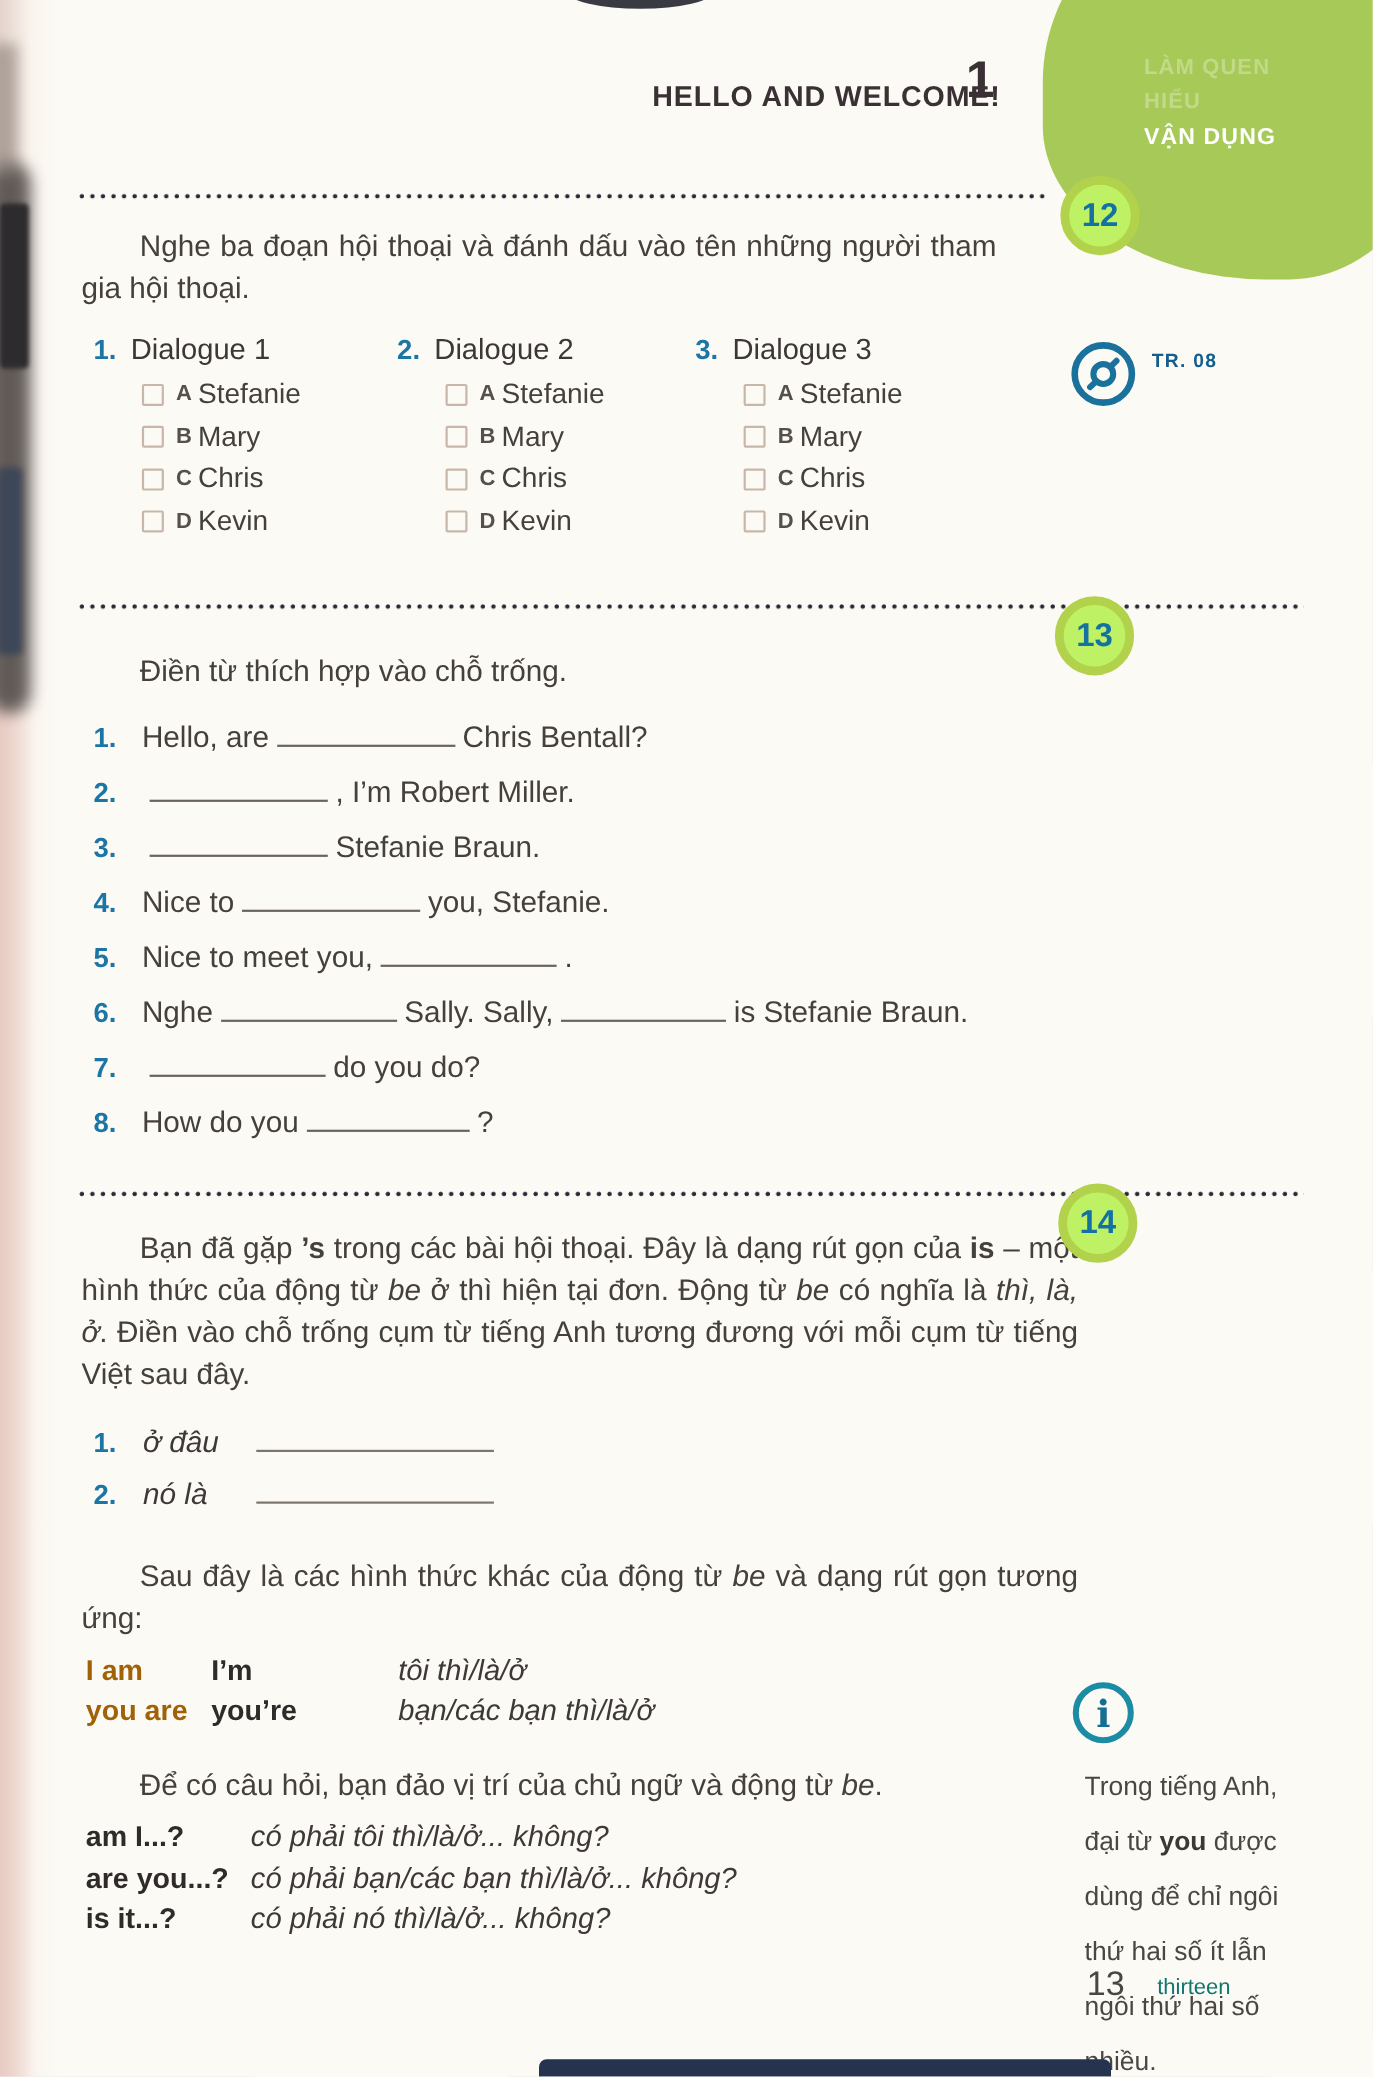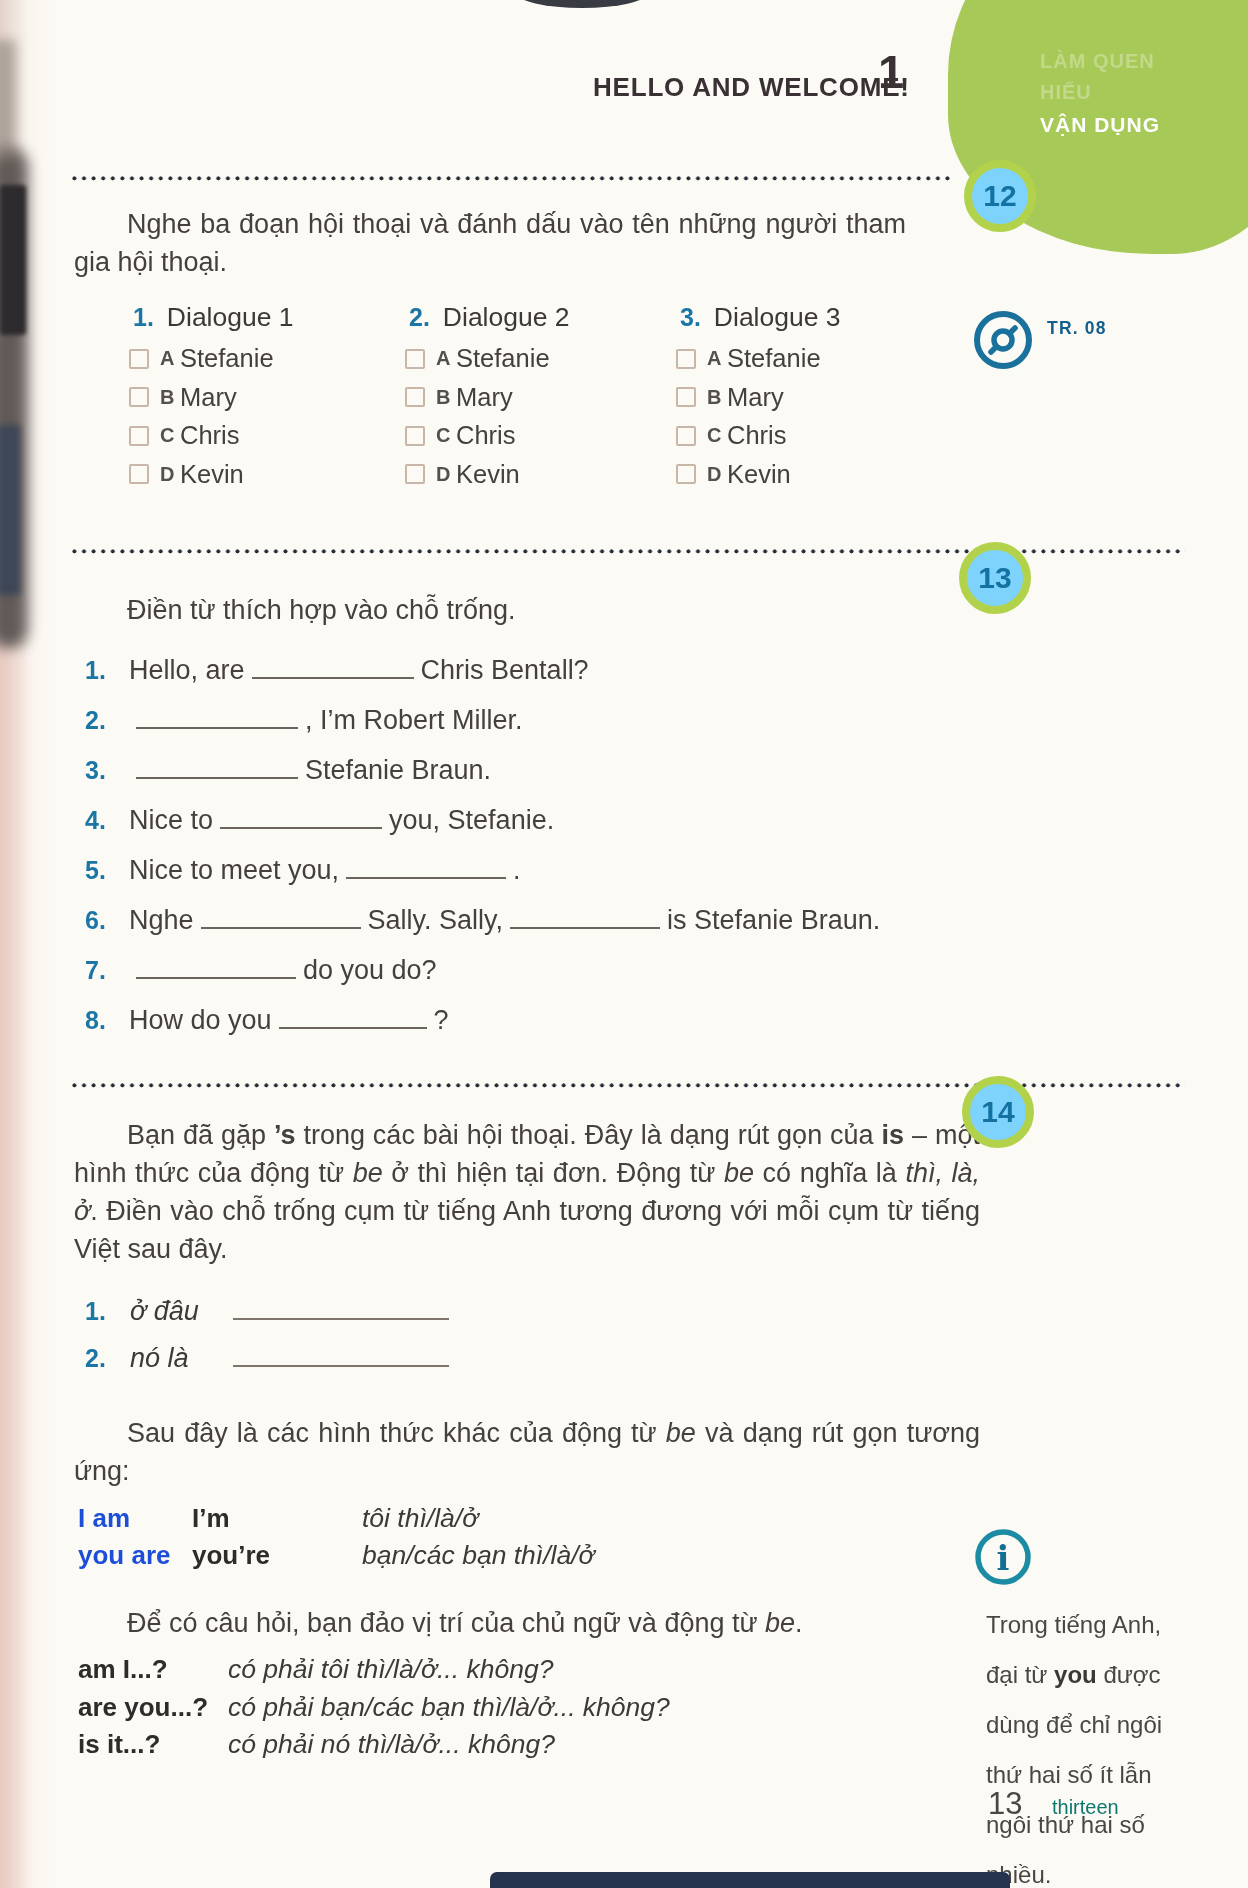--- a/index.html
+++ b/index.html
@@ -37,35 +37,35 @@
     border-radius:50% 50% 42% 58% / 52% 48% 58% 42%; z-index:1; }
   .stage-labels { position:absolute; left:1040px; top:46px; width:166px; z-index:2;
     font-weight:bold; letter-spacing:1px; }
   .stage-faint  { font-size:20px; color:rgba(255,255,255,.30); line-height:31px; }
   .stage-active { font-size:21px; color:#ffffff; line-height:33px; }
 
   
   .dotline { position:absolute; height:5px; z-index:2;
     background-image:radial-gradient(circle at 2.4px 2.4px, #262b37 1.7px, transparent 2.3px);
     background-size:9.6px 5px; background-repeat:repeat-x; }
-  .badge { position:absolute; width:56px; height:56px; background:#7dd3fc; border:8px solid #b2d24b;
+  .badge { position:absolute; width:56px; height:56px; background:#bef264; border:8px solid #b2d24b;
     border-radius:50%; display:flex; align-items:center; justify-content:center;
     font-size:30px; font-weight:bold; color:#1472a2; z-index:3; }
 
   
   .para { position:absolute; font-size:27px; line-height:38px; text-align:justify; color:#453f3d; }
   .indent { text-indent:53px; }
   .num { color:#1b76a6; font-weight:bold; }
   .bl { display:inline-block; border-bottom:2.5px solid #6b635d; height:14px; margin:0 7px;
     vertical-align:baseline; }
   .bl-light { border-bottom-width:2px; border-bottom-color:#7d746c; }
 
   
   .dlg-col { position:absolute; top:302px; width:250px; }
-  .dlg-head { font-size:26.5px; color:#3d3837;margin-left:48px; }
+  .dlg-head { font-size:26.5px; color:#3d3837; }
   .dlg-head .num { font-size:25px; margin-right:13px; }
   .opt { margin-left:44px; margin-top:12.5px; display:flex; align-items:center; height:26px; }
   .cb { width:16px; height:16px; border:2px solid #c8b7a8; border-radius:2px; background:transparent;
     flex:0 0 auto; }
   .opt-letter { font-size:20px; font-weight:bold; color:#56504d; margin:0 0 0 11px; width:20px; }
   .opt-name { font-size:25.5px; color:#45403e; }
 
   .audio { position:absolute; left:971px; top:308px; width:64px; height:64px; z-index:2; }
   .audio-label { position:absolute; left:1047px; top:318px; font-size:17.5px; font-weight:bold;
     color:#135e8c; letter-spacing:1.2px; z-index:2; }
@@ -73,21 +73,21 @@
   
   .fill-item { position:absolute; left:85px; display:flex; align-items:baseline; }
   .fill-item .num { font-size:25px; width:44px; flex:0 0 auto; }
   .fill-text { font-size:27px; color:#453f3d; }
 
   
   .vi-item { position:absolute; left:85px; display:flex; align-items:baseline; }
   .vi-item .num { font-size:25px; width:45px; flex:0 0 auto; }
   .vi-phrase { font-size:27px; font-style:italic; color:#3e3938; width:96px; flex:0 0 auto; }
   .form-row { position:absolute; left:78px; display:flex; align-items:baseline; }
-  .form-full { width:114px; font-size:26px; font-weight:bold; color:#1d4ed8; flex:0 0 auto; }
+  .form-full { width:114px; font-size:26px; font-weight:bold; color:#a16207; flex:0 0 auto; }
   .form-short { width:170px; font-size:26px; font-weight:bold; color:#2f2b2a; flex:0 0 auto; }
   .form-vi { font-size:26.5px; font-style:italic; color:#3e3938; }
   .q-row { position:absolute; left:78px; display:flex; align-items:baseline; }
   .q-en { width:150px; font-size:26px; font-weight:bold; color:#2f2b2a; flex:0 0 auto; }
   .q-vi { font-size:26.5px; font-style:italic; color:#3e3938; }
 
   
   .info-icon { position:absolute; left:973px; top:1527px; width:60px; height:60px; z-index:2; }
   .note { position:absolute; left:986px; top:1600px; width:212px; font-size:24px; line-height:50px;
     color:#4a4644; }

